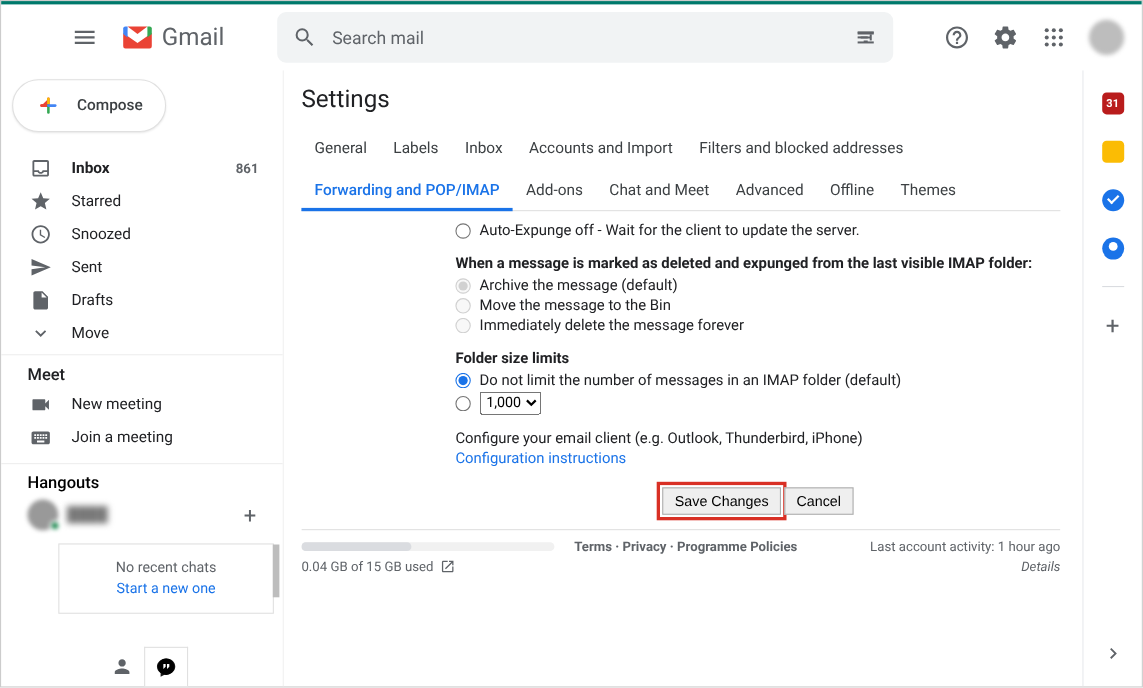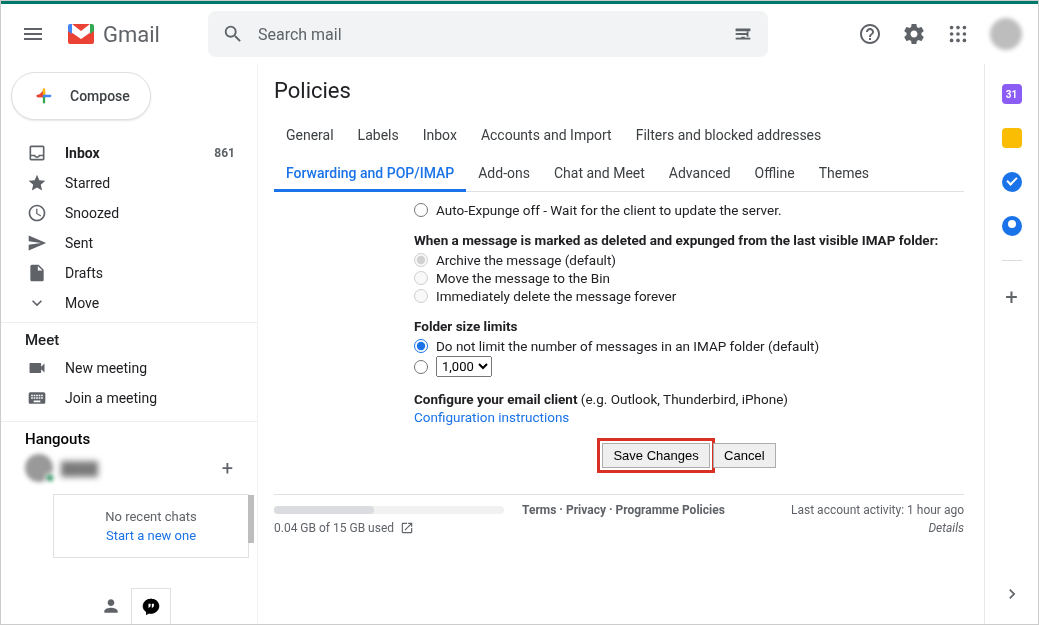--- a/index.html
+++ b/index.html
@@ -1,18 +1,18 @@
 <!DOCTYPE html>
 <html><head>
 <meta charset="utf-8">
 <style>
 * { margin: 0; padding: 0; box-sizing: border-box; font-family: 'Google Sans', Roboto, Arial, sans-serif; }
 body { background: #fff; width: 1039px; height: 625px; overflow: hidden; position: relative; border: 1px solid #ccc; }
 .teal-bar { height: 3px; background: #00796b; }
-.header { height: 60px; display: flex; align-items: center; padding: 0 8px; gap: 8px; }
+.header { height: 60px; display: flex; align-items: center; padding: 0 8px; gap: 8px; margin-left: 44px; }
 .menu-btn { width: 48px; height: 48px; display: flex; align-items: center; justify-content: center; border-radius: 50%; cursor: pointer; color: #5f6368; }
 .logo { display: flex; align-items: center; gap: 6px; margin-right: 40px; }
 .logo-text { font-size: 22px; color: #5f6368; font-weight: 400; }
 .search-bar { flex: 0 0 560px; height: 46px; background: #f1f3f4; border-radius: 8px; display: flex; align-items: center; padding: 12px 14px; gap: 14px; }
 .search-icon { color: #5f6368; }
 .search-input { flex: 1; border: none; background: transparent; font-size: 16px; color: #5f6368; outline: none; }
 .search-input::placeholder { color: #5f6368; }
 .header-right { margin-left: auto; display: flex; align-items: center; gap: 4px; }
 .hdr-icon { width: 40px; height: 40px; display: flex; align-items: center; justify-content: center; border-radius: 50%; cursor: pointer; color: #5f6368; }
 .avatar { width: 32px; height: 32px; border-radius: 50%; background: #bdbdbd; margin: 0 8px; filter: blur(2px); }
@@ -47,37 +47,37 @@
 .tabs-list { display: flex; flex-wrap: wrap; gap: 0; padding-top: 6px; }
 .tab { padding: 8px 12px; font-size: 14px; color: #3c4043; cursor: pointer; white-space: nowrap; }
 .tab.active { color: #1a73e8; border-bottom: 3px solid #1a73e8; font-weight: 500; margin-bottom: -1px; }
 .settings-body { padding: 8px 0 0 140px; font-size: 13.5px; color: #202124; flex: 1; overflow: hidden; }
 .opt-row { display: flex; align-items: center; gap: 8px; margin: 2px 0; }
 .opt-row input[type=radio] { accent-color: #1a73e8; cursor: pointer; width: 14px; height: 14px; }
 .opt-row.disabled input { accent-color: #9aa0a6; }
 .opt-row.disabled label { color: #202124; }
 .sec-title { font-weight: 700; margin: 14px 0 4px 0; }
 .config-row { margin-top: 14px; }
-.config-row .cfg-main { font-weight: 700; display: inline; }
+.config-row .cfg-main { font-weight: 400; display: inline; }
 .config-row .cfg-sub { font-weight: 400; }
 .config-link { color: #1a73e8; cursor: pointer; margin-top: 2px; display: block; }
-.btn-row { text-align: center; margin: 18px 0 26px 0; }
+.btn-row { text-align: center; margin: 18px 0 13px 0; }
 .btn { padding: 4px 10px; font-size: 13px; border: 1px solid #adadad; background: #efefef; cursor: pointer; font-family: Arial, sans-serif; }
 .btn.save { outline: 3px solid #d93025; outline-offset: 2px; }
 .select-inl { font-size: 13px; padding: 1px; }
 .footer { border-top: 1px solid #e0e0e0; padding: 8px 0 0 0; font-size: 12px; color: #5f6368; display: flex; flex-direction: column; gap: 4px; margin-left:-140px; }
 .f-row1 { display: flex; align-items: center; gap: 6px; }
 .f-scroll { width: 230px; height: 8px; background: #f1f1f1; border-radius: 4px; position: relative; }
 .f-thumb { width: 100px; height: 8px; background: #dadce0; border-radius: 4px; }
 .f-links { margin-left: 12px; font-weight: bold; }
 .f-right { margin-left: auto; text-align: right; }
 .f-row2 { display: flex; align-items: center; gap: 6px; }
 .right-panel { width: 54px; border-left: 1px solid #e8eaed; display: flex; flex-direction: column; align-items: center; padding-top: 20px; gap: 24px; }
 .rp-icon { width: 20px; height: 20px; cursor: pointer; border-radius: 4px; }
-.rp-cal { background: #8b5cf6; display:flex; align-items:center; justify-content:center; color:#fff; font-size:10px; font-weight:bold; }
+.rp-cal { background: #b91c1c; display:flex; align-items:center; justify-content:center; color:#fff; font-size:10px; font-weight:bold; }
 .rp-keep { background: #fbbc04; }
 .rp-tasks { background: #1a73e8; border-radius: 50%; position:relative; }
 .rp-tasks::after { content:''; position:absolute; width:8px; height:4px; border-left:2px solid #fff; border-bottom:2px solid #fff; transform: rotate(-45deg); top:5px; left:5px; }
 .rp-contacts { background: #1a73e8; border-radius: 50%; position:relative; }
 .rp-contacts::after { content:''; position:absolute; width:8px; height:8px; background:#fff; border-radius:50%; top:4px; left:6px; }
 .rp-divider { width: 20px; height: 1px; background: #dadce0; }
 .rp-plus { color: #5f6368; font-size: 22px; cursor: pointer; }
 .rp-arrow { margin-top: auto; margin-bottom: 20px; color: #5f6368; cursor: pointer; }
 svg { display: block; }
 </style>
@@ -255,21 +255,21 @@
           <svg width="20" height="20" viewBox="0 0 24 24">
             <path fill="#000" d="M12 2C6.48 2 2 6.03 2 11c0 2.7 1.56 5.12 4 6.72V22l4.29-2.36c.56.08 1.13.13 1.71.13 5.52 0 10-4.03 10-9S17.52 2 12 2zm-1 10H8V8h3v2.5L13 8v4l-2-2.5V12zm5 0h-3V8h3v2.5L18 8v4l-2-2.5V12z" opacity="0.9"></path>
             <circle cx="12" cy="11" r="9" fill="#000"></circle>
             <path fill="#fff" d="M9 8h2.5v3L9 13.5zM13 8h2.5v3L13 13.5z"></path>
           </svg>
         </div>
     </div>
   </div>
 
   <div class="main">
-    <div class="settings-title">Policies</div>
+    <div class="settings-title">Settings</div>
     <div class="tabs-row">
       <div class="tabs-list">
         <div class="tab">General</div>
         <div class="tab">Labels</div>
         <div class="tab">Inbox</div>
         <div class="tab">Accounts and Import</div>
         <div class="tab">Filters and blocked addresses</div>
       </div>
       <div class="tabs-list">
         <div class="tab active">Forwarding and POP/IMAP</div>

